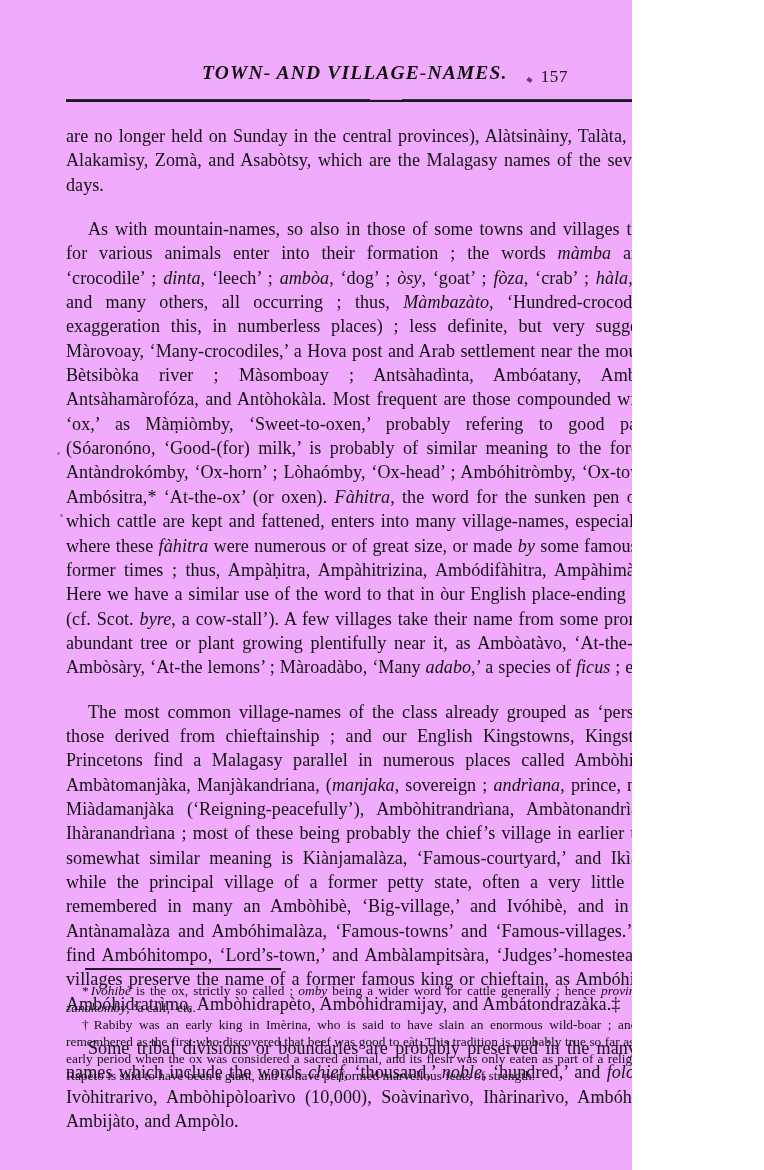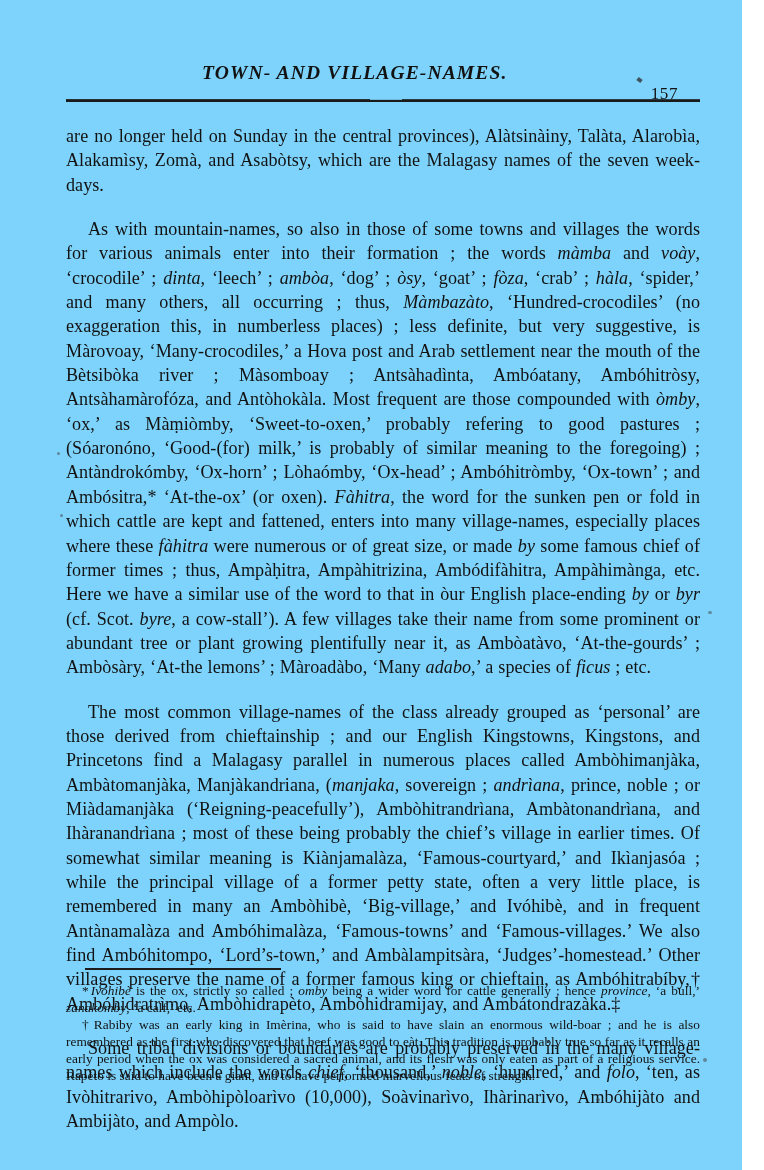--- a/index.html
+++ b/index.html
@@ -2,23 +2,23 @@
 <html><head>
 <meta charset="utf-8">
 <style>
   html, body {
     margin: 0;
     padding: 0;
     background: #ffffff;
   }
   .page {
     position: relative;
-    width: 742px;
+    width: 632px;
     height: 1170px;
-    background: #7dd3fc;
+    background: #f0abfc;
     overflow: hidden;
     font-family: "Liberation Serif", "DejaVu Serif", serif;
     color: #121212;
     box-sizing: border-box;
   }
 
   
   .running-head {
     position: absolute;
     left: 66px;
@@ -32,21 +32,21 @@
     top: 0;
     font-style: italic;
     font-weight: 600;
     font-size: 19.5px;
     letter-spacing: 1.15px;
     white-space: nowrap;
   }
   .rh-folio {
     position: absolute;
     right: 0px;
-    top: 22px;
+    top: 5px;
     font-size: 17px;
     letter-spacing: 0.6px;
     font-variant-numeric: oldstyle-nums;
   }
   .rh-speck {
     position: absolute;
     right: 36px;
     top: 16px;
     width: 5px;
     height: 4px;

